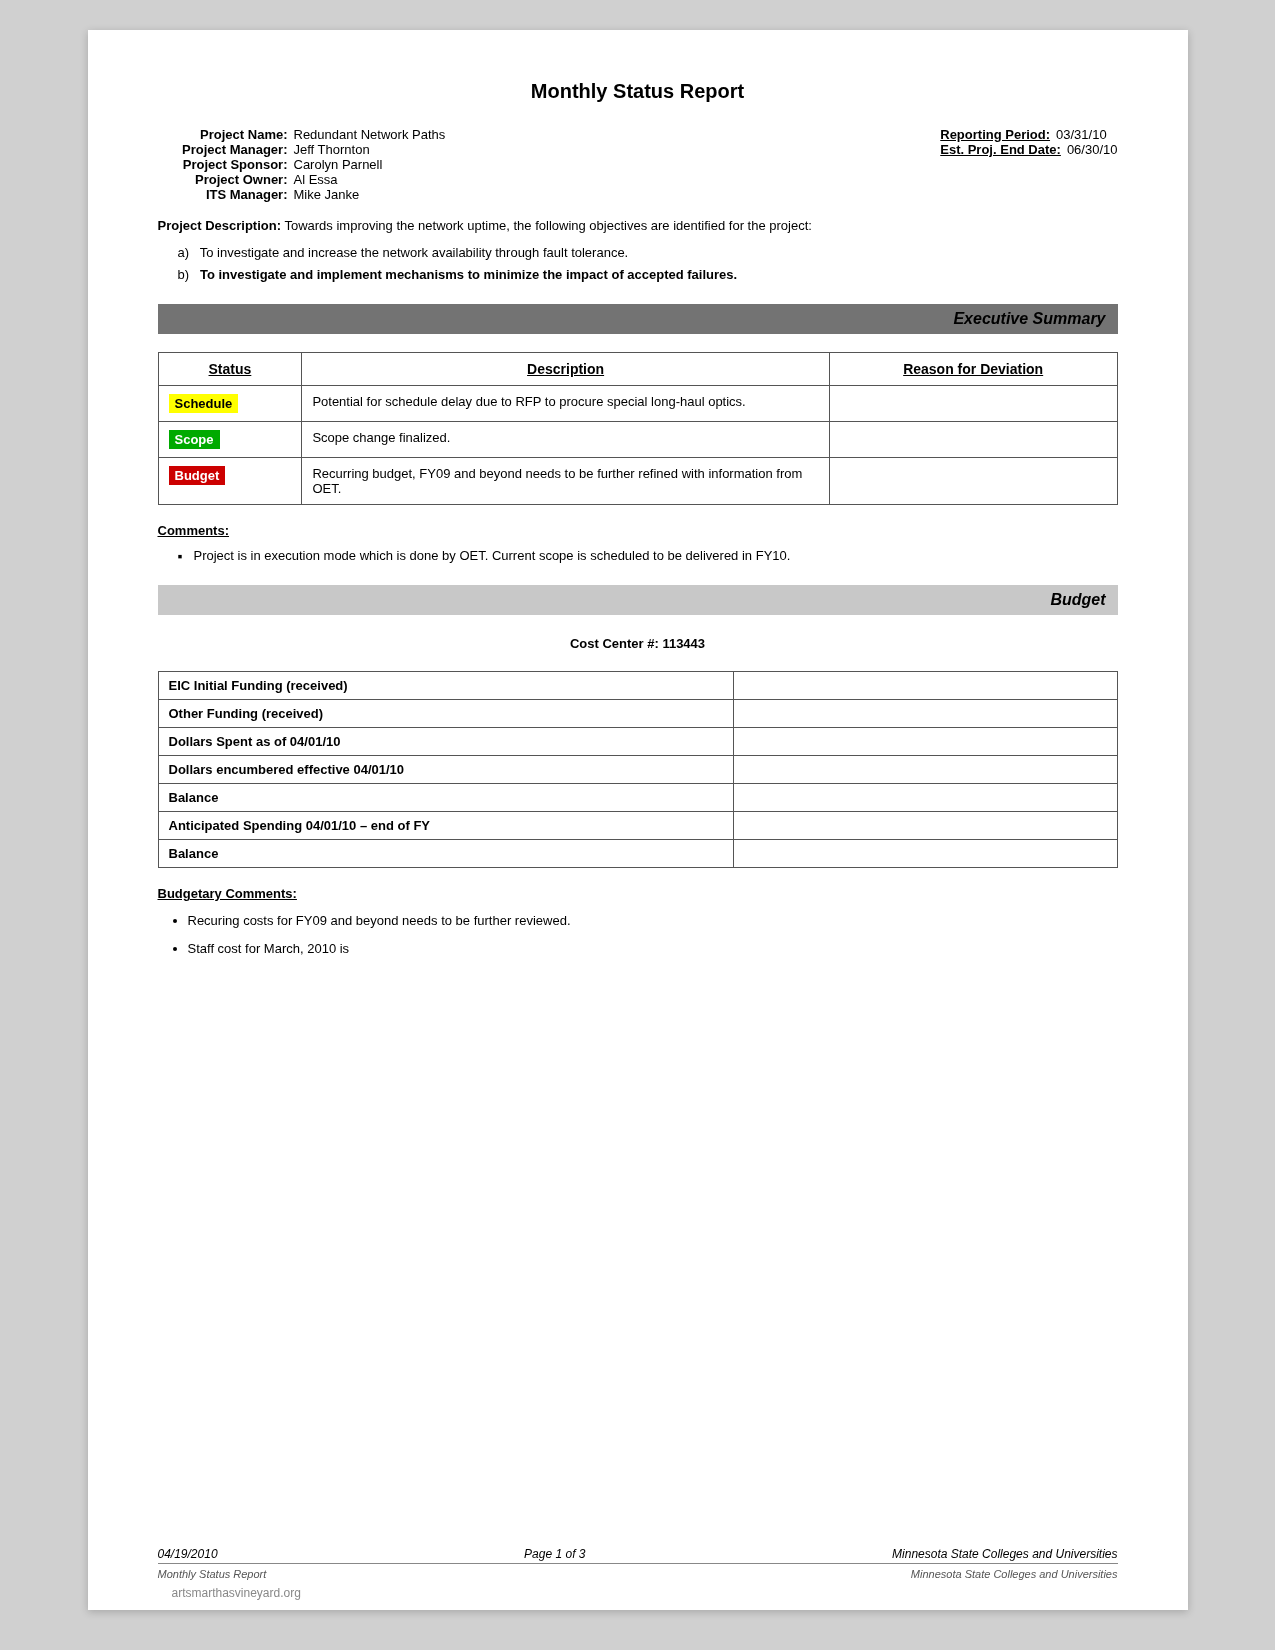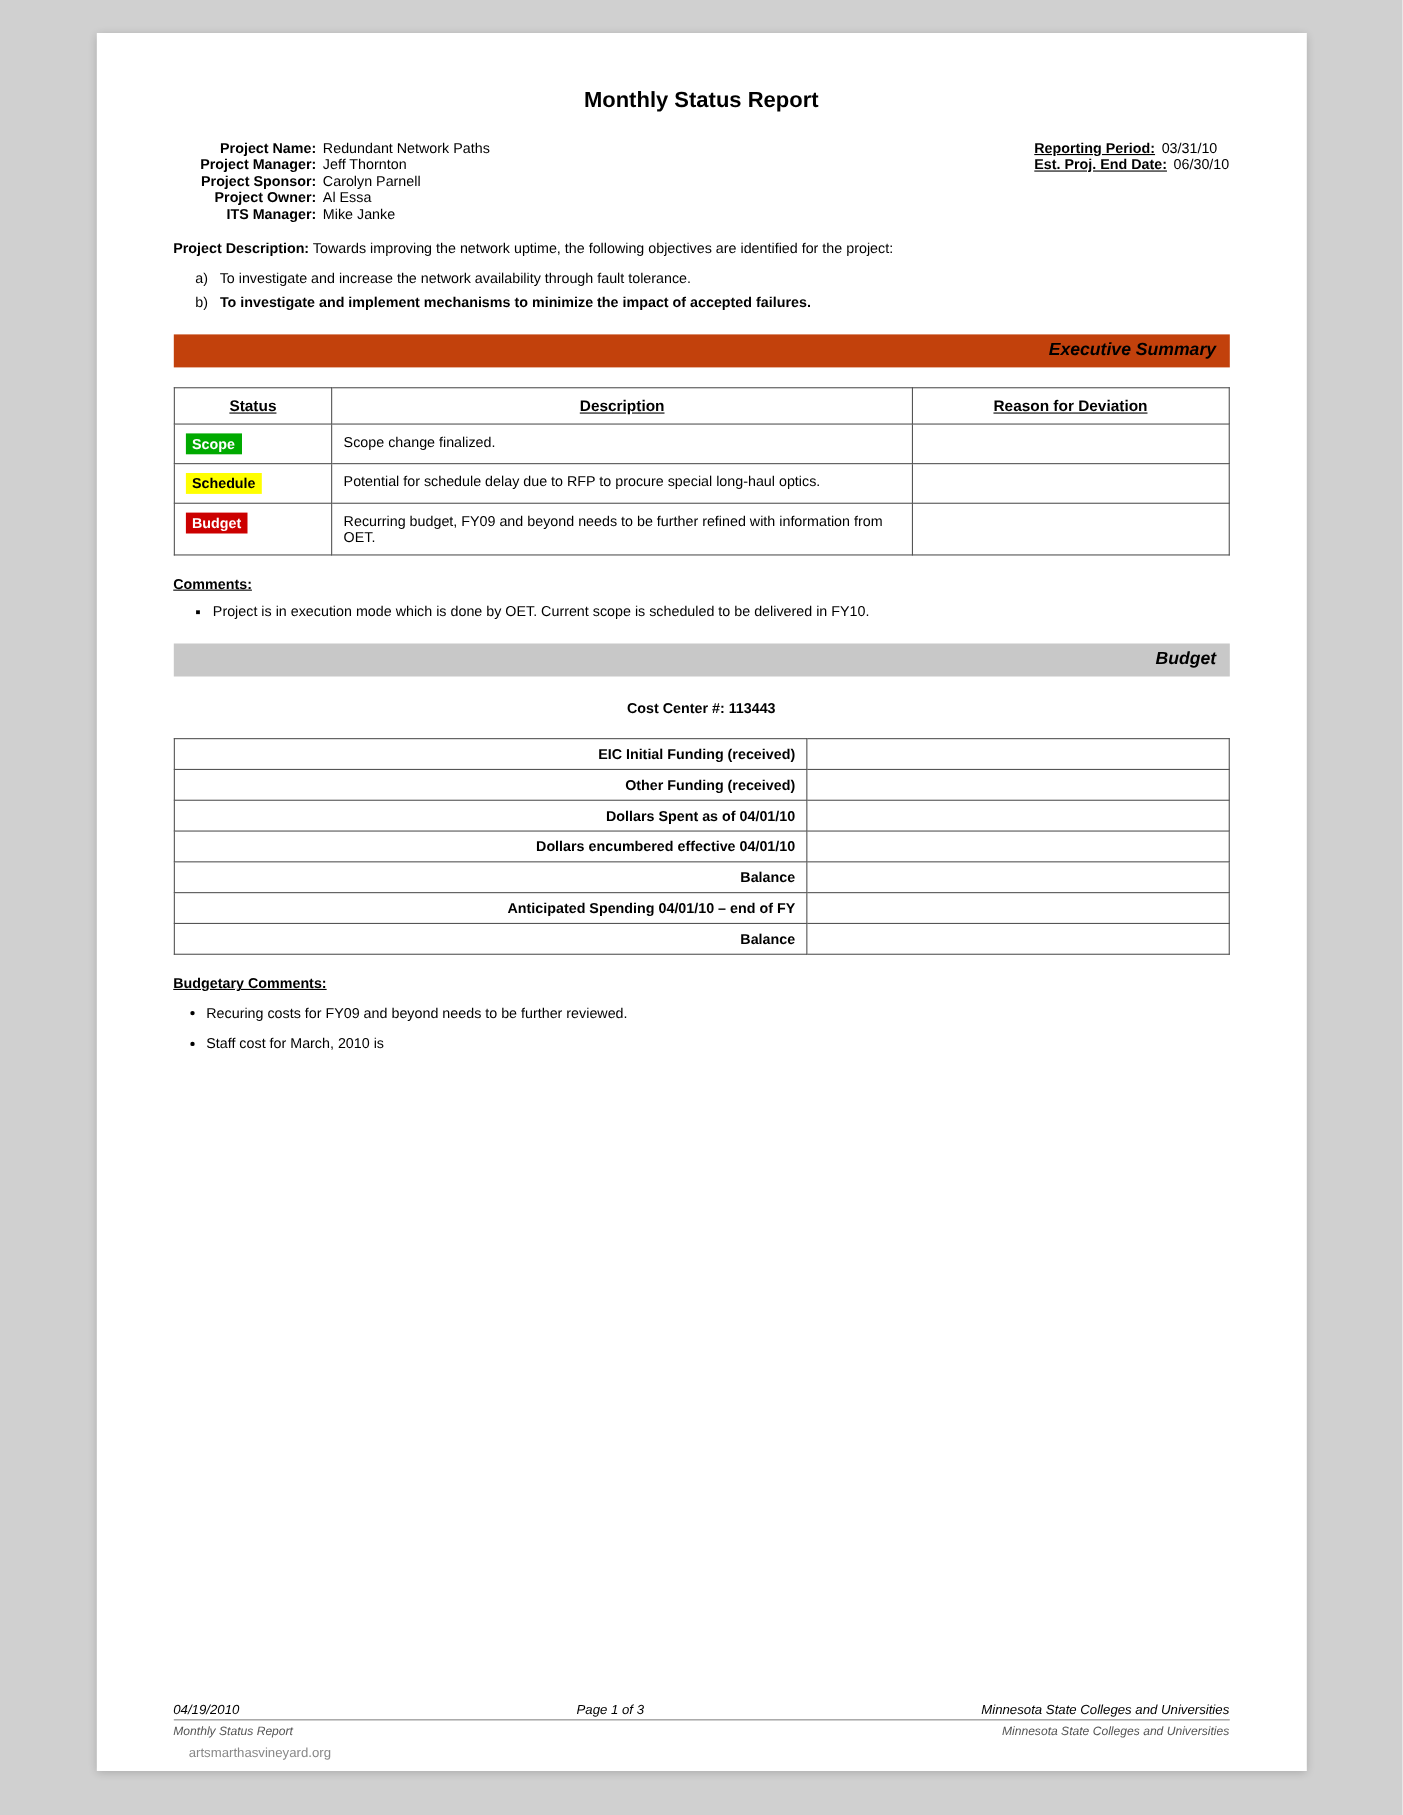--- a/index.html
+++ b/index.html
@@ -69,21 +69,21 @@
       margin-left: 20px;
       line-height: 1.7;
     }
     .description-list li::before {
       content: attr(data-prefix) ")\00a0\00a0";
     }
     .description-list li:last-child span {
       font-weight: bold;
     }
     .section-header {
-      background: #c2410c;
+      background: #737373;
       text-align: right;
       padding: 6px 12px;
       margin-top: 18px;
       margin-bottom: 18px;
     }
     .section-header-text {
       font-style: italic;
       font-weight: bold;
       font-size: 16px;
     }
@@ -157,21 +157,20 @@
     }
     .budget-table {
       width: 100%;
       border-collapse: collapse;
       font-size: 13px;
       margin-bottom: 18px;
     }
     .budget-table td {
       border: 1px solid #555;
       padding: 6px 10px;
-      text-align: right;
     }
     .budget-table .col-label { width: 60%; font-weight: bold; }
     .budget-table .col-value { width: 40%; }
     .budgetary-comments-label {
       font-weight: bold;
       font-size: 13px;
       text-decoration: underline;
       margin-bottom: 10px;
     }
     .budgetary-list {
@@ -275,30 +274,30 @@
     <thead>
       <tr>
         <th class="col-status">Status</th>
         <th class="col-desc">Description</th>
         <th class="col-reason">Reason for Deviation</th>
       </tr>
     </thead>
     <tbody>
       <tr>
         <td>
+          <span class="status-badge status-yellow">Schedule</span>
+        </td>
+        <td>Potential for schedule delay due to RFP to procure special long-haul optics.</td>
+        <td></td>
+      </tr>
+      <tr>
+        <td>
           <span class="status-badge status-green">Scope</span>
         </td>
         <td>Scope change finalized.</td>
-        <td></td>
-      </tr>
-      <tr>
-        <td>
-          <span class="status-badge status-yellow">Schedule</span>
-        </td>
-        <td>Potential for schedule delay due to RFP to procure special long-haul optics.</td>
         <td></td>
       </tr>
       <tr>
         <td>
           <span class="status-badge status-red">Budget</span>
         </td>
         <td>Recurring budget, FY09 and beyond needs to be further refined with information from OET.</td>
         <td></td>
       </tr>
     </tbody>

